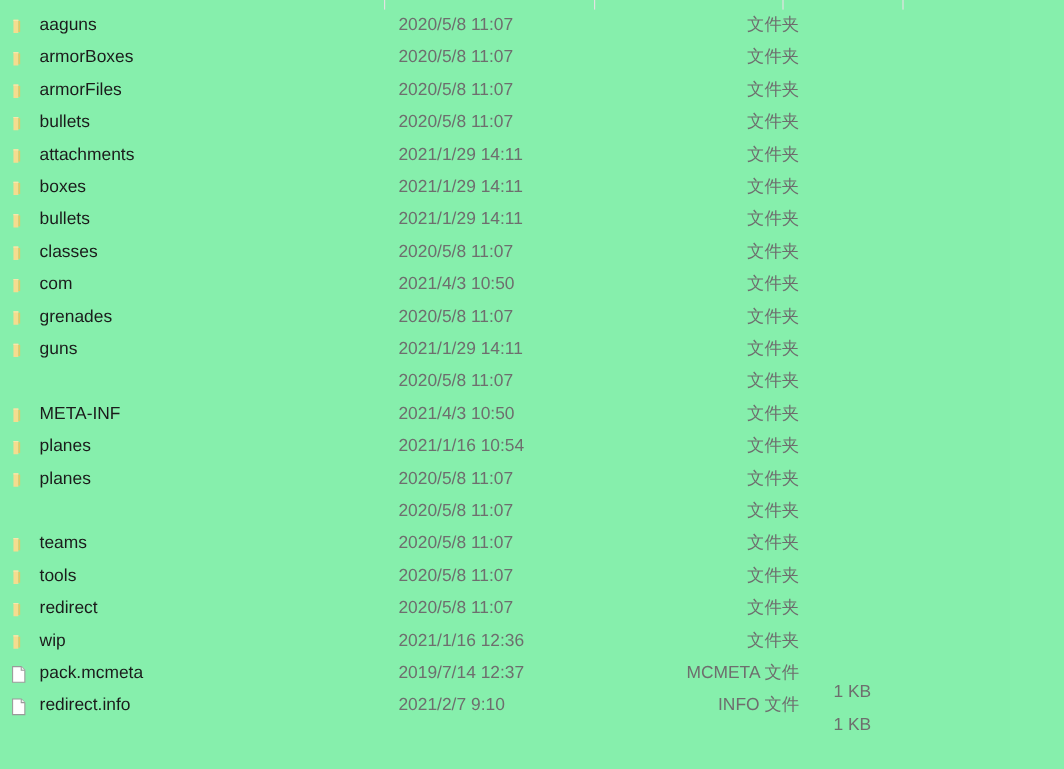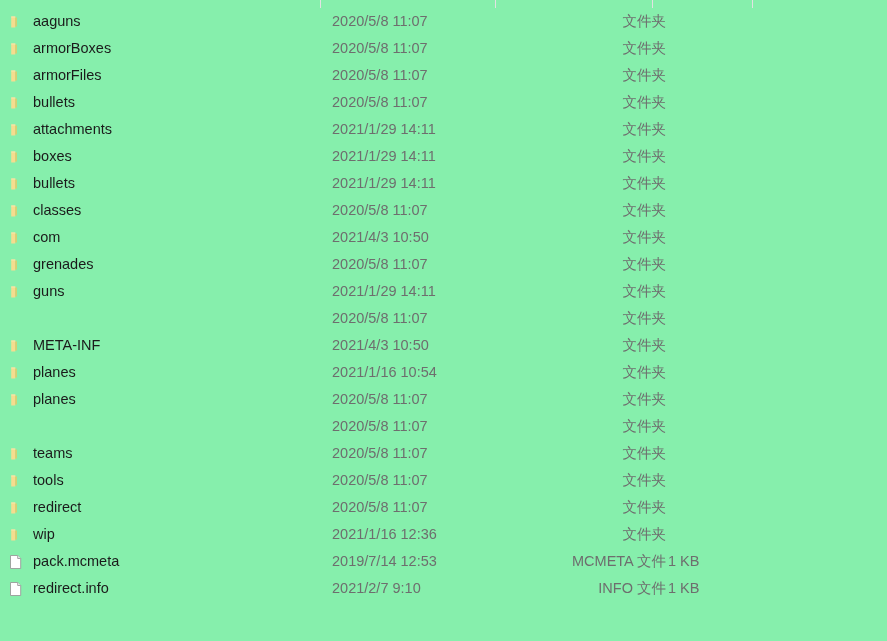--- a/index.html
+++ b/index.html
@@ -83,24 +83,25 @@
     width: 160px;
     color: #6e6e6e;
   }
   .cell-type {
     left: 526px;
     width: 140px;
     color: #6e6e6e;
     text-align: right;
   }
   .cell-size {
-    left: 668px;
+    left: 628px;
     width: 98px;
-    text-align: left;
+    text-align: right;
     color: #6e6e6e;
+    margin-top: 16px;
   }
 
   
   .icon {
     position: relative;
     display: inline-block;
     width: 16px;
     height: 16px;
     flex: 0 0 16px;
   }
@@ -405,21 +406,21 @@
       <div class="row">
         <div class="cell cell-name">
           <span class="icon icon-file">
             <svg width="16" height="16" viewBox="0 0 16 16">
               <path d="M2.5 1.5 h7.2 l3.0 3.0 v10.0 h-10.2 z" fill="#ffffff" stroke="#9a9a9a" stroke-width="0.9"></path>
               <path d="M9.7 1.5 v3.0 h3.0" fill="#f0f0f0" stroke="#9a9a9a" stroke-width="0.9"></path>
             </svg>
           </span>
           <span class="name-text">pack.mcmeta</span>
         </div>
-        <div class="cell cell-date">2019/7/14 12:53</div>
+        <div class="cell cell-date">2019/7/14 12:37</div>
         <div class="cell cell-type">MCMETA 文件</div>
         <div class="cell cell-size">1 KB</div>
       </div>
       <div class="row">
         <div class="cell cell-name">
           <span class="icon icon-file">
             <svg width="16" height="16" viewBox="0 0 16 16">
               <path d="M2.5 1.5 h7.2 l3.0 3.0 v10.0 h-10.2 z" fill="#ffffff" stroke="#9a9a9a" stroke-width="0.9"></path>
               <path d="M9.7 1.5 v3.0 h3.0" fill="#f0f0f0" stroke="#9a9a9a" stroke-width="0.9"></path>
             </svg>

